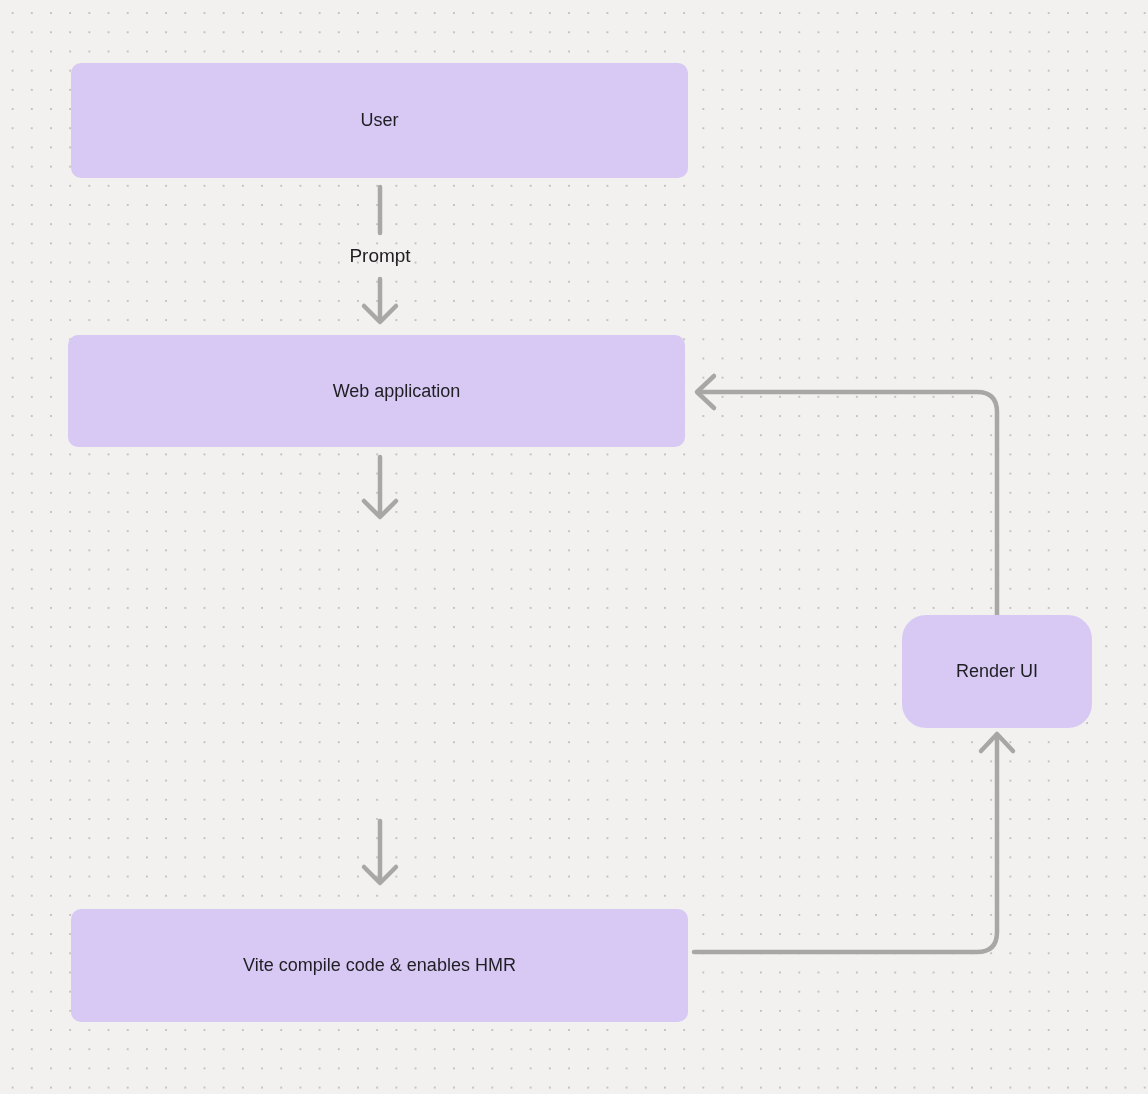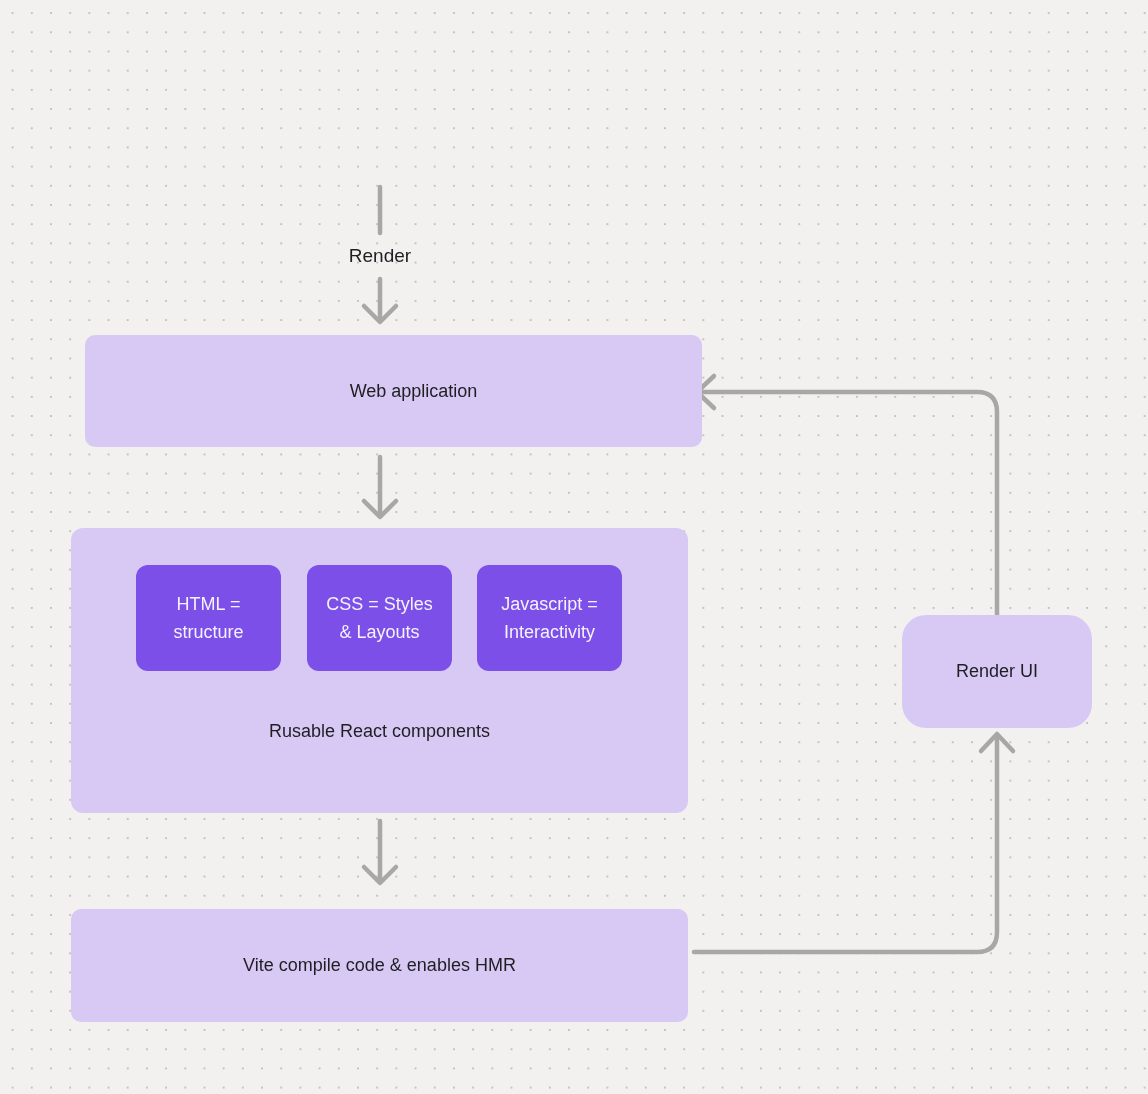--- a/index.html
+++ b/index.html
@@ -33,21 +33,21 @@
     box-sizing: border-box;
     color: #1e1e23;
     font-size: 18px;
     line-height: 1.35;
   }
   .node-light {
     background: #d7c9f4;
     border-radius: 10px;
   }
   .node-user        { left: 71px;  top: 63px;  width: 617px; height: 115px; }
-  .node-webapp      { left: 85px;  top: 335px; width: 617px; height: 112px; padding-left: 40px; }
+  .node-webapp      { left: 68px;  top: 335px; width: 617px; height: 112px; padding-left: 40px; }
   .node-group       { left: 71px;  top: 528px; width: 617px; height: 285px; border-radius: 12px; display: block; }
   .node-vite        { left: 71px;  top: 893px; width: 617px; height: 113px; margin-top: 16px; }
   .node-renderui    { left: 902px; top: 615px; width: 190px; height: 113px; border-radius: 24px; }
   .mini {
     position: absolute;
     top: 37px;
     width: 145px;
     height: 106px;
     border-radius: 12px;
     background: #7b4fe8;
@@ -100,39 +100,30 @@
     <path d="M380 821 V879"></path>
     <path d="M364 867 L380 883 L396 867"></path>
 
     <path d="M694 952 H977 Q997 952 997 932 V737"></path>
     <path d="M981 751 L997 734 L1013 751"></path>
 
     <path d="M997 615 V412 Q997 392 977 392 H702"></path>
     <path d="M714 376 L697 392 L714 408"></path>
   </svg>
 
+  <div class="node node-light node-user">
+    <span>User</span>
+  </div>
 
-  <div class="edge-label">Render</div>
+  <div class="edge-label">Prompt</div>
 
   <div class="node node-light node-webapp">
     <span>Web application</span>
   </div>
 
-  <div class="node node-light node-group">
-    <div class="mini mini-html">
-      <span>HTML = structure</span>
-    </div>
-    <div class="mini mini-css">
-      <span>CSS = Styles &amp; Layouts</span>
-    </div>
-    <div class="mini mini-js">
-      <span>Javascript = Interactivity</span>
-    </div>
-    <div class="group-caption">Rusable React components</div>
-  </div>
 
   <div class="node node-light node-vite">
     <span>Vite compile code &amp; enables HMR</span>
   </div>
 
   <div class="node node-light node-renderui">
     <span>Render UI</span>
   </div>
 
 </div>

